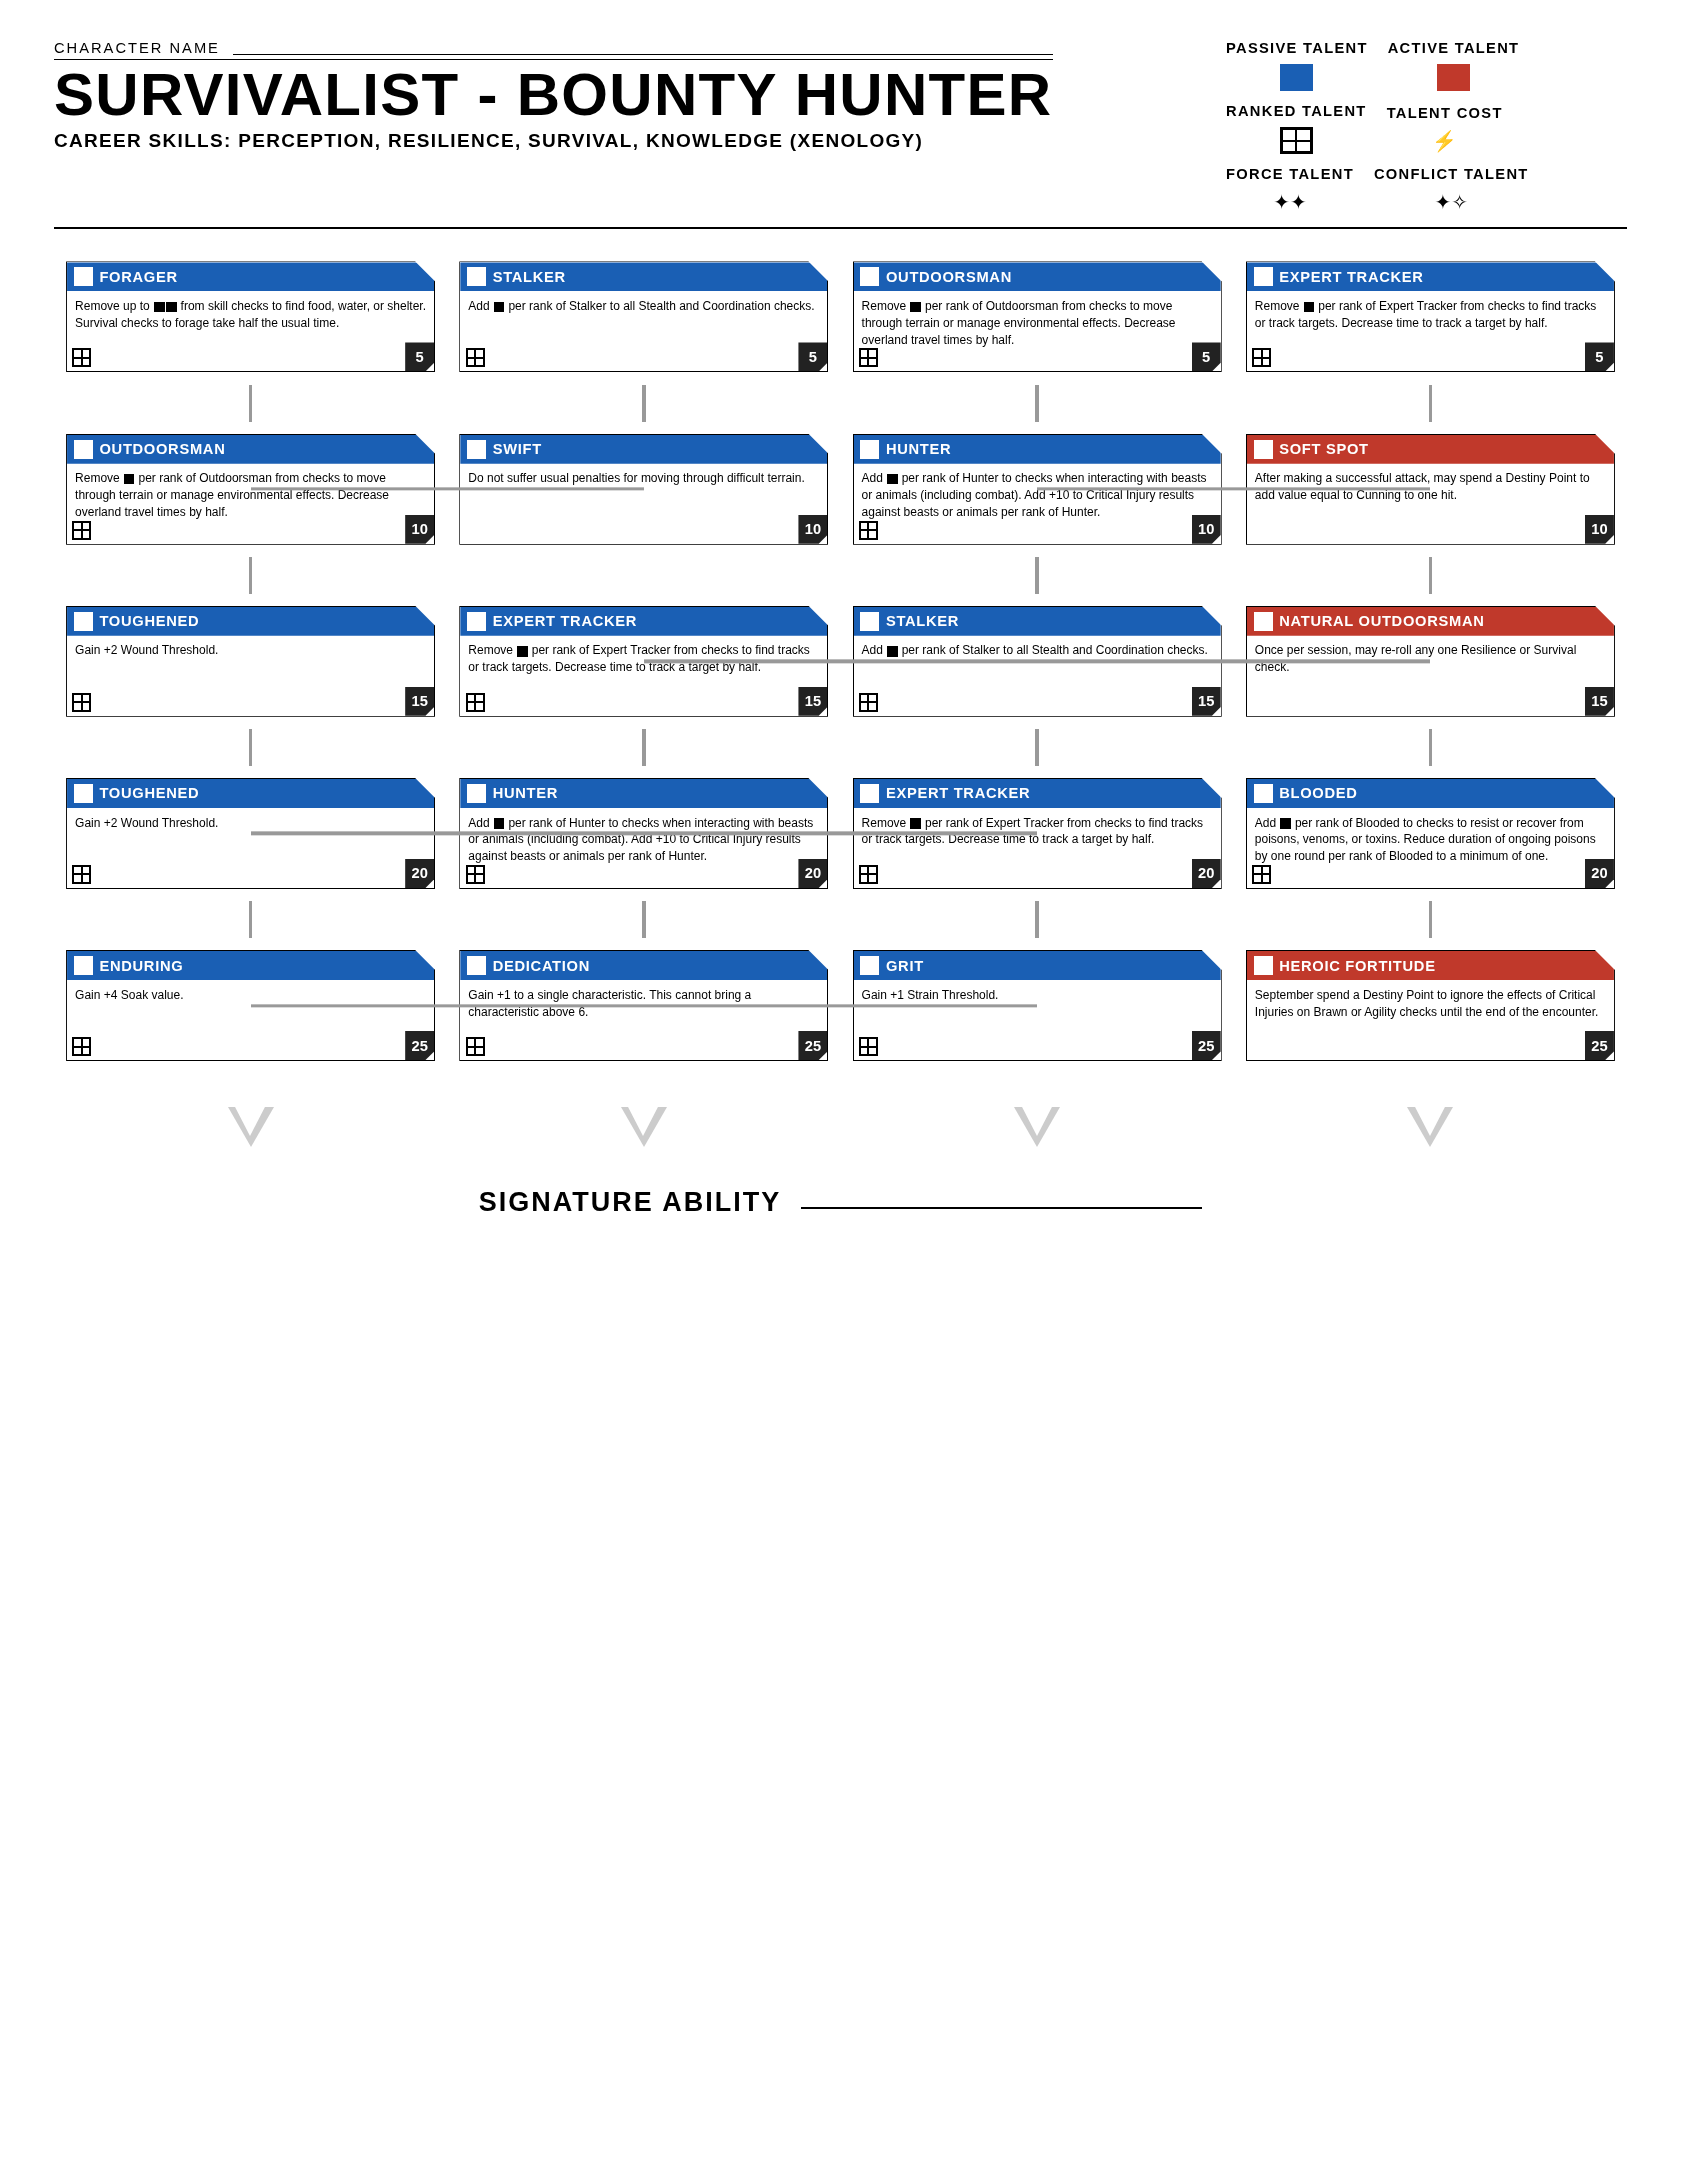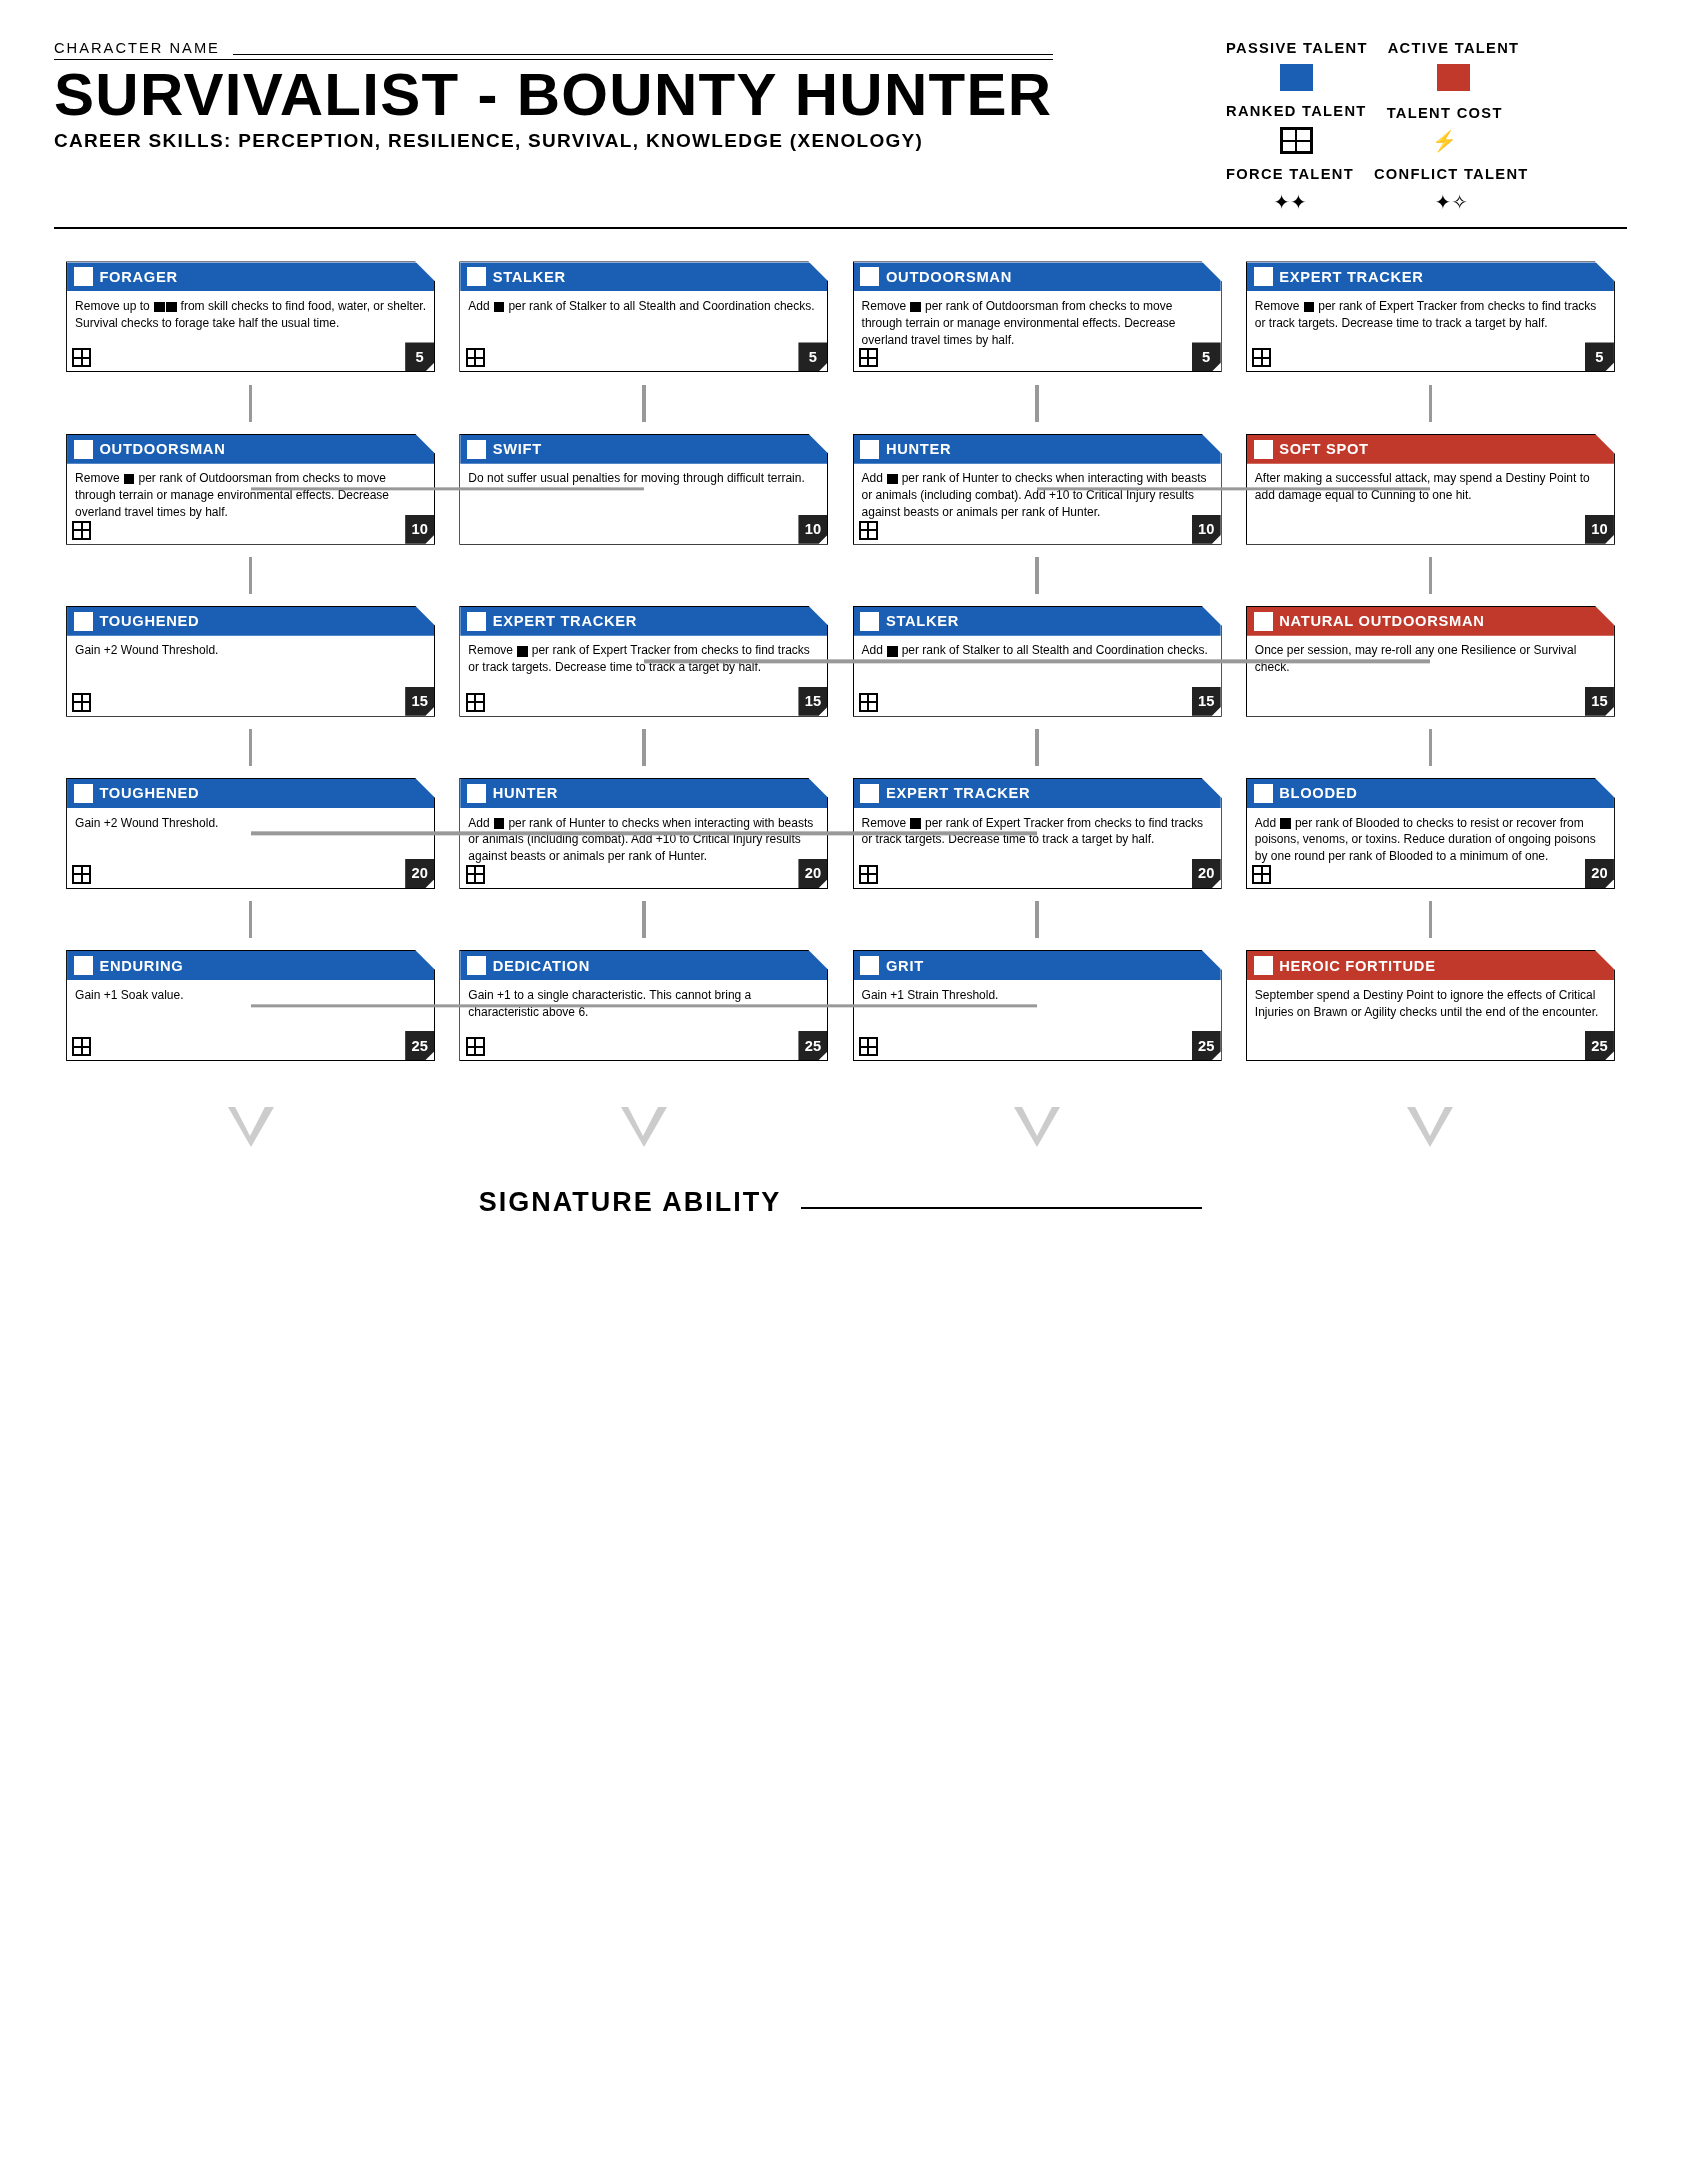--- a/index.html
+++ b/index.html
@@ -477,21 +477,21 @@
           </div>
           <div class="talent-cost-badge">10</div>
         </div>
       </div>
       <div style="padding: 6.7px; position: relative;">
         <div class="talent-card">
           <div class="talent-header talent-header-red">
             <div class="talent-header-icon"></div>
             <span>SOFT SPOT</span>
           </div>
-          <div class="talent-body">After making a successful attack, may spend a Destiny Point to add damage equal to Cunning to one hit.</div>
+          <div class="talent-body">After making a successful attack, may spend a Destiny Point to add value equal to Cunning to one hit.</div>
           <div class="talent-footer">
             <div></div>
           </div>
           <div class="talent-cost-badge">10</div>
         </div>
       </div>
       <div style="position: absolute; inset: 0px; pointer-events: none;">
         <div style="position: absolute; height: 3.3px; background: rgb(153, 153, 153); top: 50%; transform: translateY(-50%); left: 12.5%; width: 25%;"></div>
         <div style="position: absolute; height: 3.3px; background: rgb(153, 153, 153); top: 50%; transform: translateY(-50%); left: 62.5%; width: 25%;"></div>
       </div>
@@ -687,21 +687,21 @@
         <div class="vconn-line"></div>
       </div>
     </div>
     <div class="cards-row" style="position: relative;">
       <div style="padding: 6.7px; position: relative;">
         <div class="talent-card">
           <div class="talent-header talent-header-blue">
             <div class="talent-header-icon"></div>
             <span>ENDURING</span>
           </div>
-          <div class="talent-body">Gain +1 Soak value.</div>
+          <div class="talent-body">Gain +4 Soak value.</div>
           <div class="talent-footer">
             <div class="talent-ranked-icon">
               <div></div>
               <div></div>
               <div></div>
               <div></div>
             </div>
           </div>
           <div class="talent-cost-badge">25</div>
         </div>

